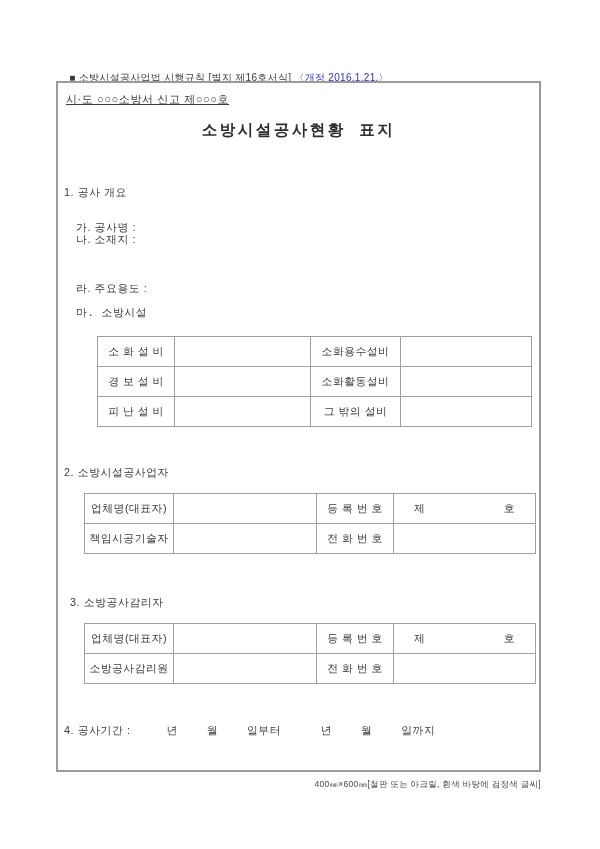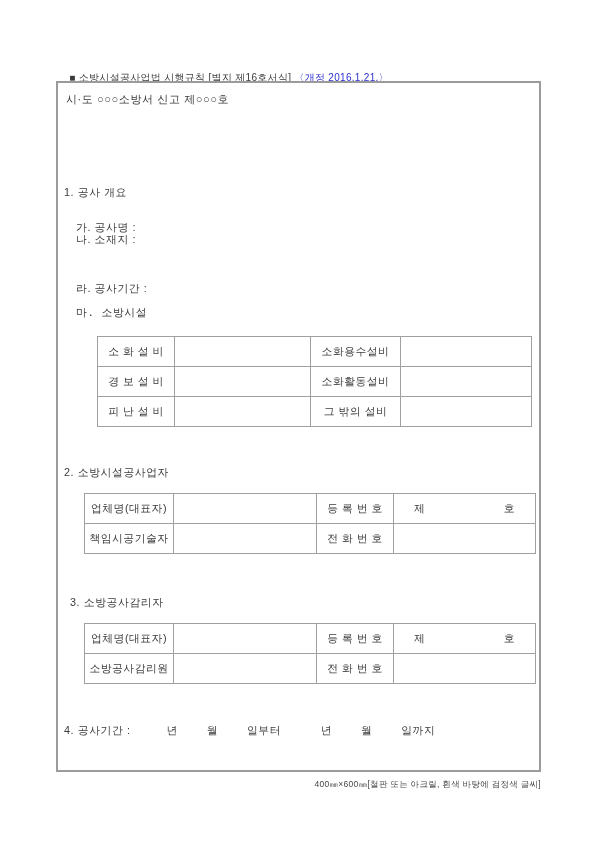--- a/index.html
+++ b/index.html
@@ -24,21 +24,21 @@
   .hdr-note .rev { color: #2b2fd4; }
 
   .form-box {
     position: absolute;
     left: 56px; top: 81px;
     width: 485px; height: 691px;
     border: 2px solid #9b9b9b;
     background: #ffffff;
   }
 
-  .report-line { left: 66px; top: 92px; font-size: 11px; letter-spacing: 0.6px; }
+  .report-line { left: 66px; top: 92px; font-size: 11px; letter-spacing: 0.6px; text-decoration: underline; }
 
   .form-title {
     position: absolute;
     left: 56px; top: 120px; width: 485px;
     text-align: center;
     font-size: 15.5px;
     font-weight: bold;
     letter-spacing: 2.5px;
     white-space: pre;
     color: #2e2e2e;
@@ -96,25 +96,26 @@
 <div class="page">
 
   <div class="line hdr-note">
     <span>■ 소방시설공사업법 시행규칙 [별지 제16호서식] </span><span class="rev">〈개정 2016.1.21.〉</span>
   </div>
 
   <div class="form-box"></div>
 
   <div class="line report-line">시·도 ○○○소방서 신고 제○○○호</div>
 
+  <div class="form-title">소방시설공사현황  표지</div>
 
   <div class="line sec s1h">1. 공사 개요</div>
   <div class="line sec it1">가. 공사명 :</div>
   <div class="line sec it2">나. 소재지 :</div>
-  <div class="line sec it4">라. 공사기간 :</div>
+  <div class="line sec it4">라. 주요용도 :</div>
   <div class="line sec it5">마. 소방시설</div>
 
   <table class="tbl t1">
     <colgroup>
       <col style="width:77px">
         <col style="width:136px">
         <col style="width:90px">
         <col style="width:131px">
     </colgroup>
     <tbody>

